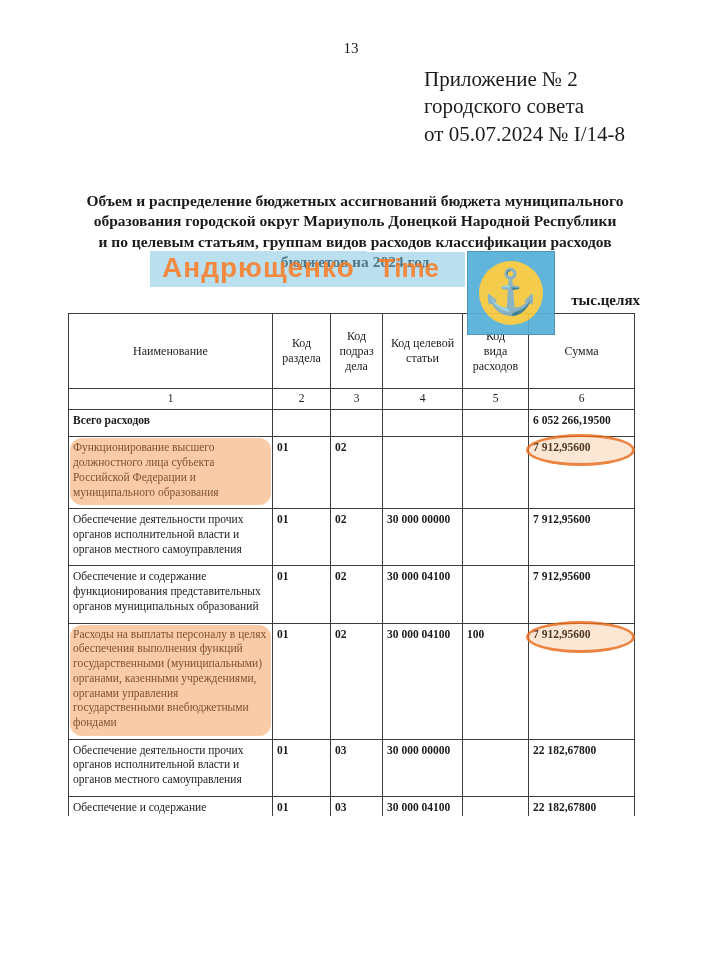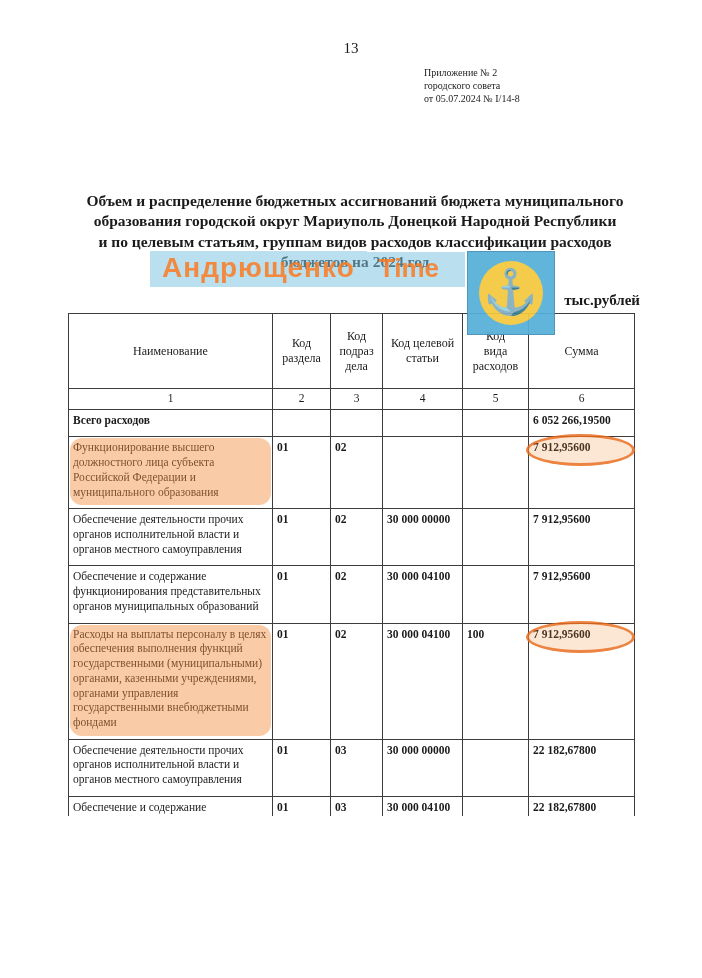--- a/index.html
+++ b/index.html
@@ -10,21 +10,21 @@
     font-family:"Liberation Serif", serif;
     color:#1b1b1b;
     overflow:hidden;
   }
   .page-number {
     position:absolute; top:40px; left:0; right:0;
     text-align:center; font-size:15px;
   }
   .appendix {
     position:absolute; left:424px; top:66px;
-    font-size:10px; line-height:1.3;
+    font-size:21px; line-height:1.3;
   }
   .title {
     position:absolute; left:36px; right:28px; top:170px;
     text-align:center; font-weight:bold;
     font-size:15.5px; line-height:1.32;margin-top:21px;
   }
   .units {
     position:absolute; right:62px; top:292px;
     font-weight:bold; font-size:15px;
   }
@@ -123,21 +123,21 @@
       <div class="wm-line wm-line1">Андрющенко</div>
       <div class="wm-line wm-line2">Time</div>
     </div>
     <div class="wm-emblem">
       <div class="wm-circle">
         <span class="wm-anchor">⚓</span>
       </div>
     </div>
   </div>
 
-  <div class="units">тыс.рублей</div>
+  <div class="units">тыс.целях</div>
 
   <div class="table-wrap">
     <table>
       <colgroup>
         <col style="width:204px">
         <col style="width:58px">
         <col style="width:52px">
         <col style="width:80px">
         <col style="width:66px">
         <col style="width:106px">

